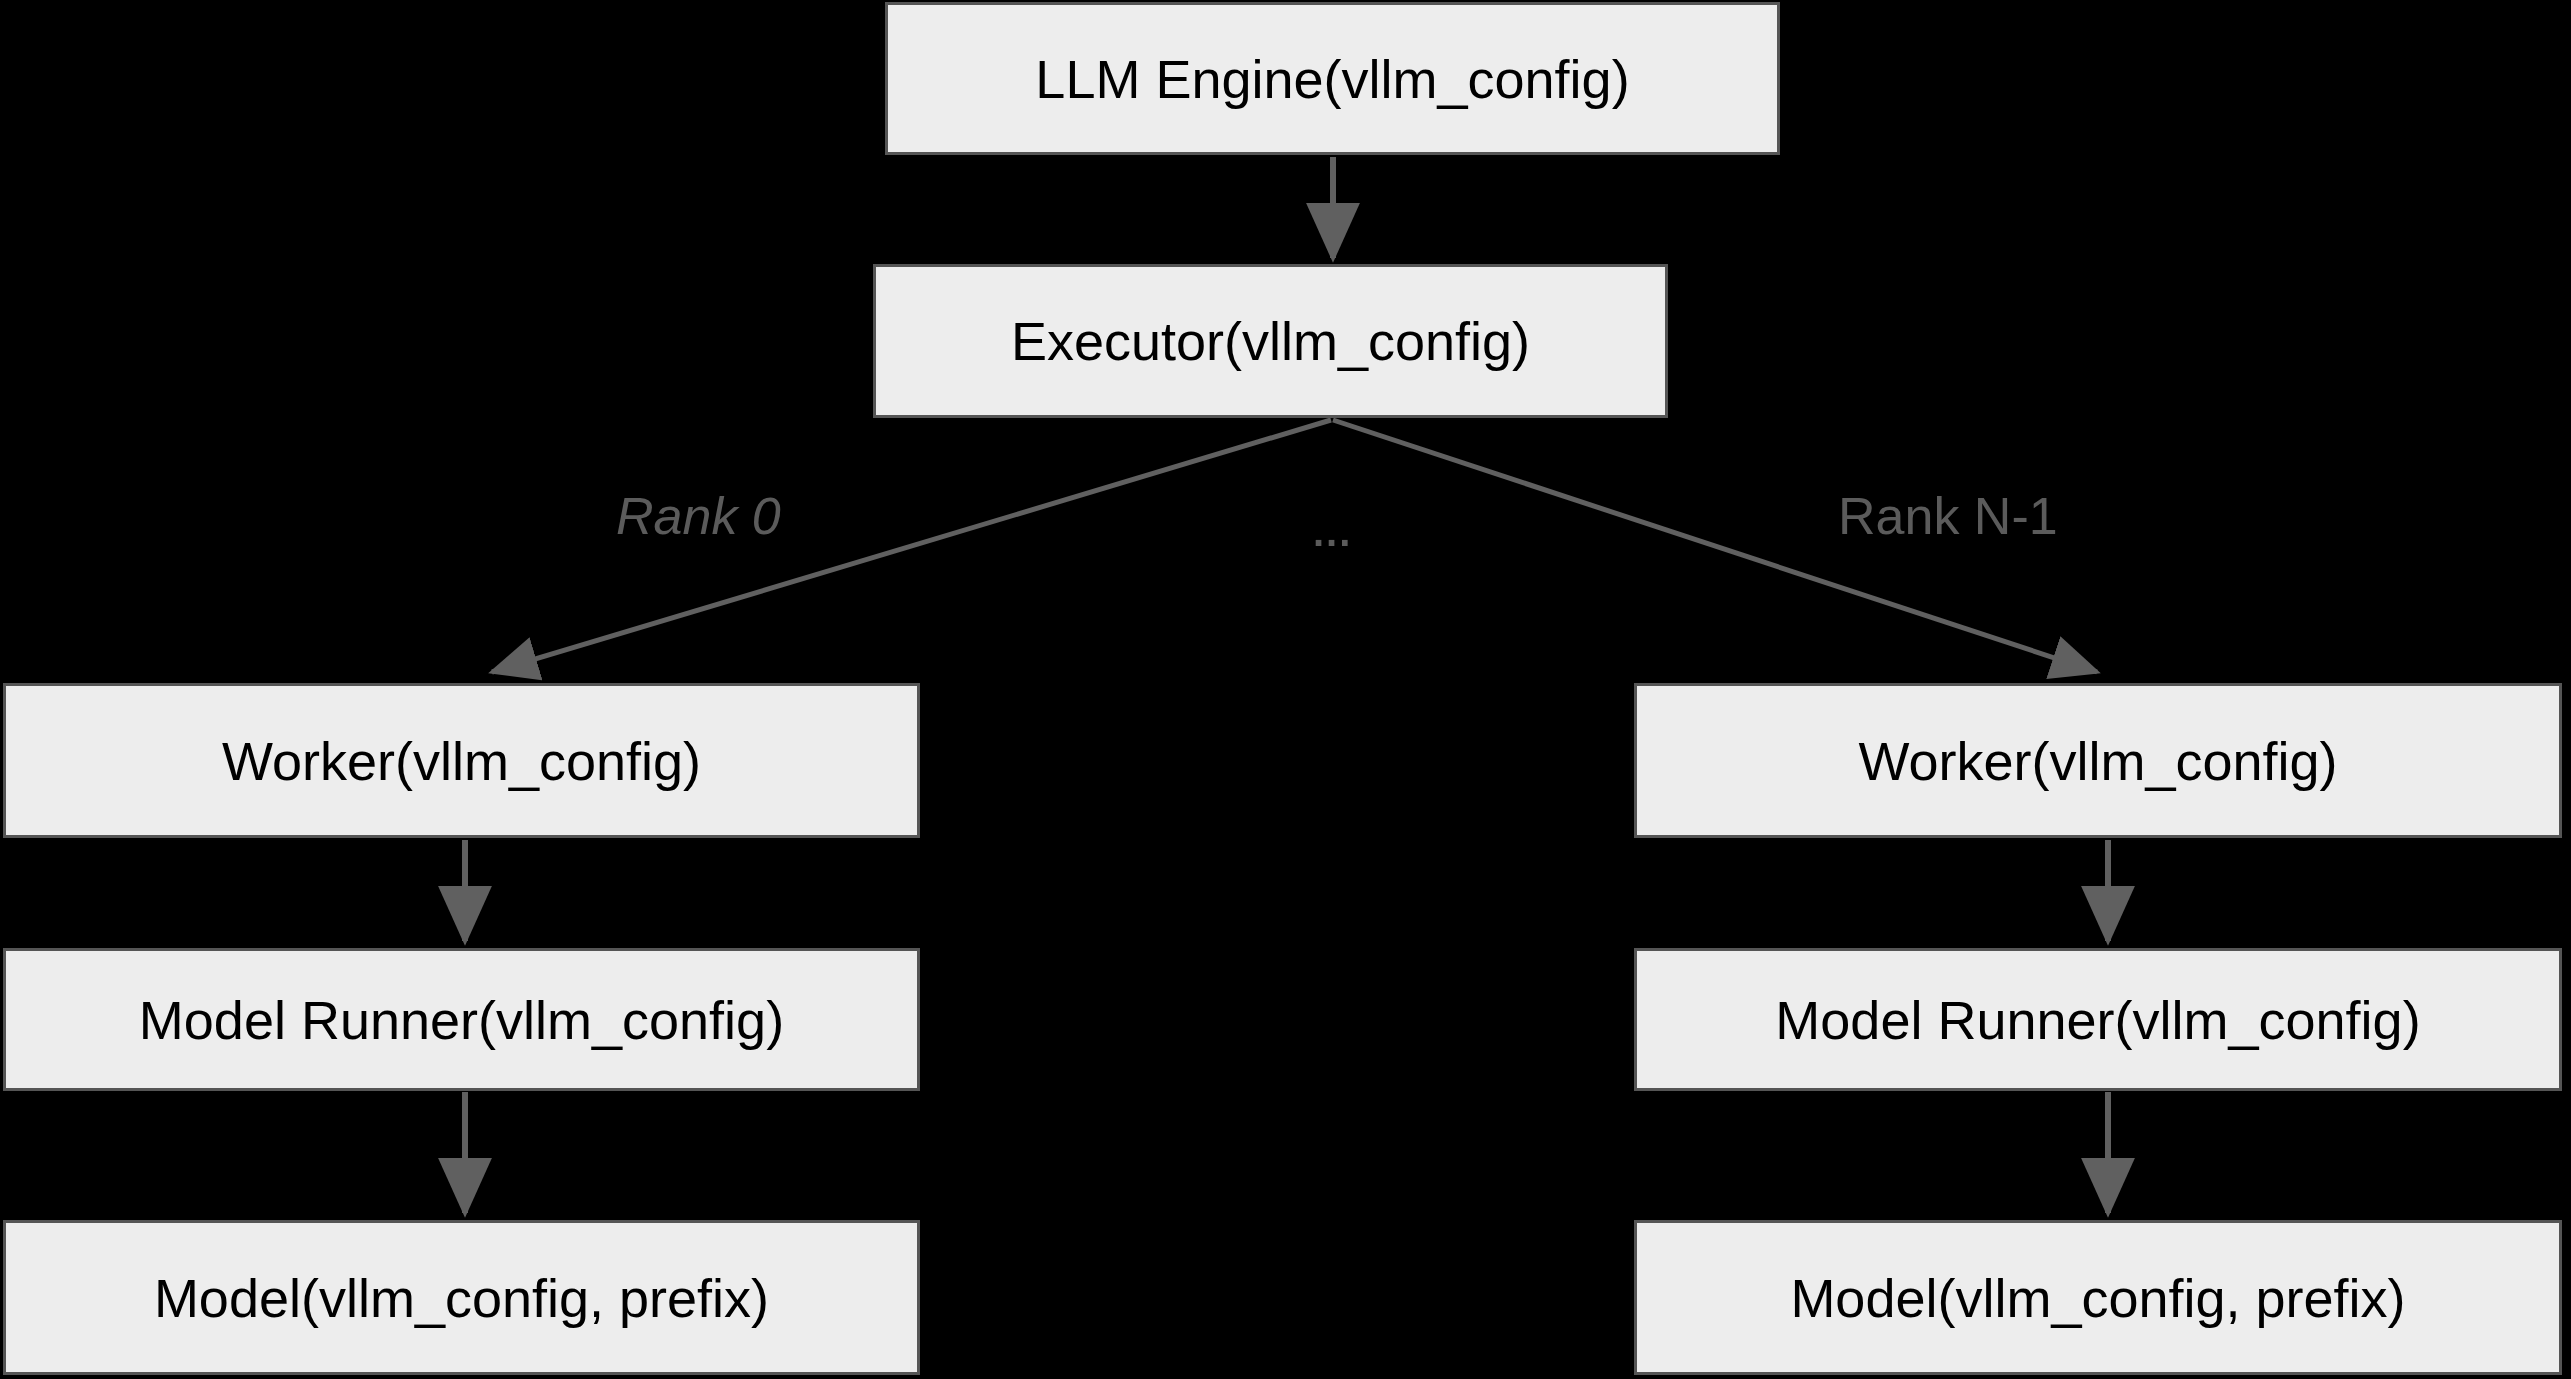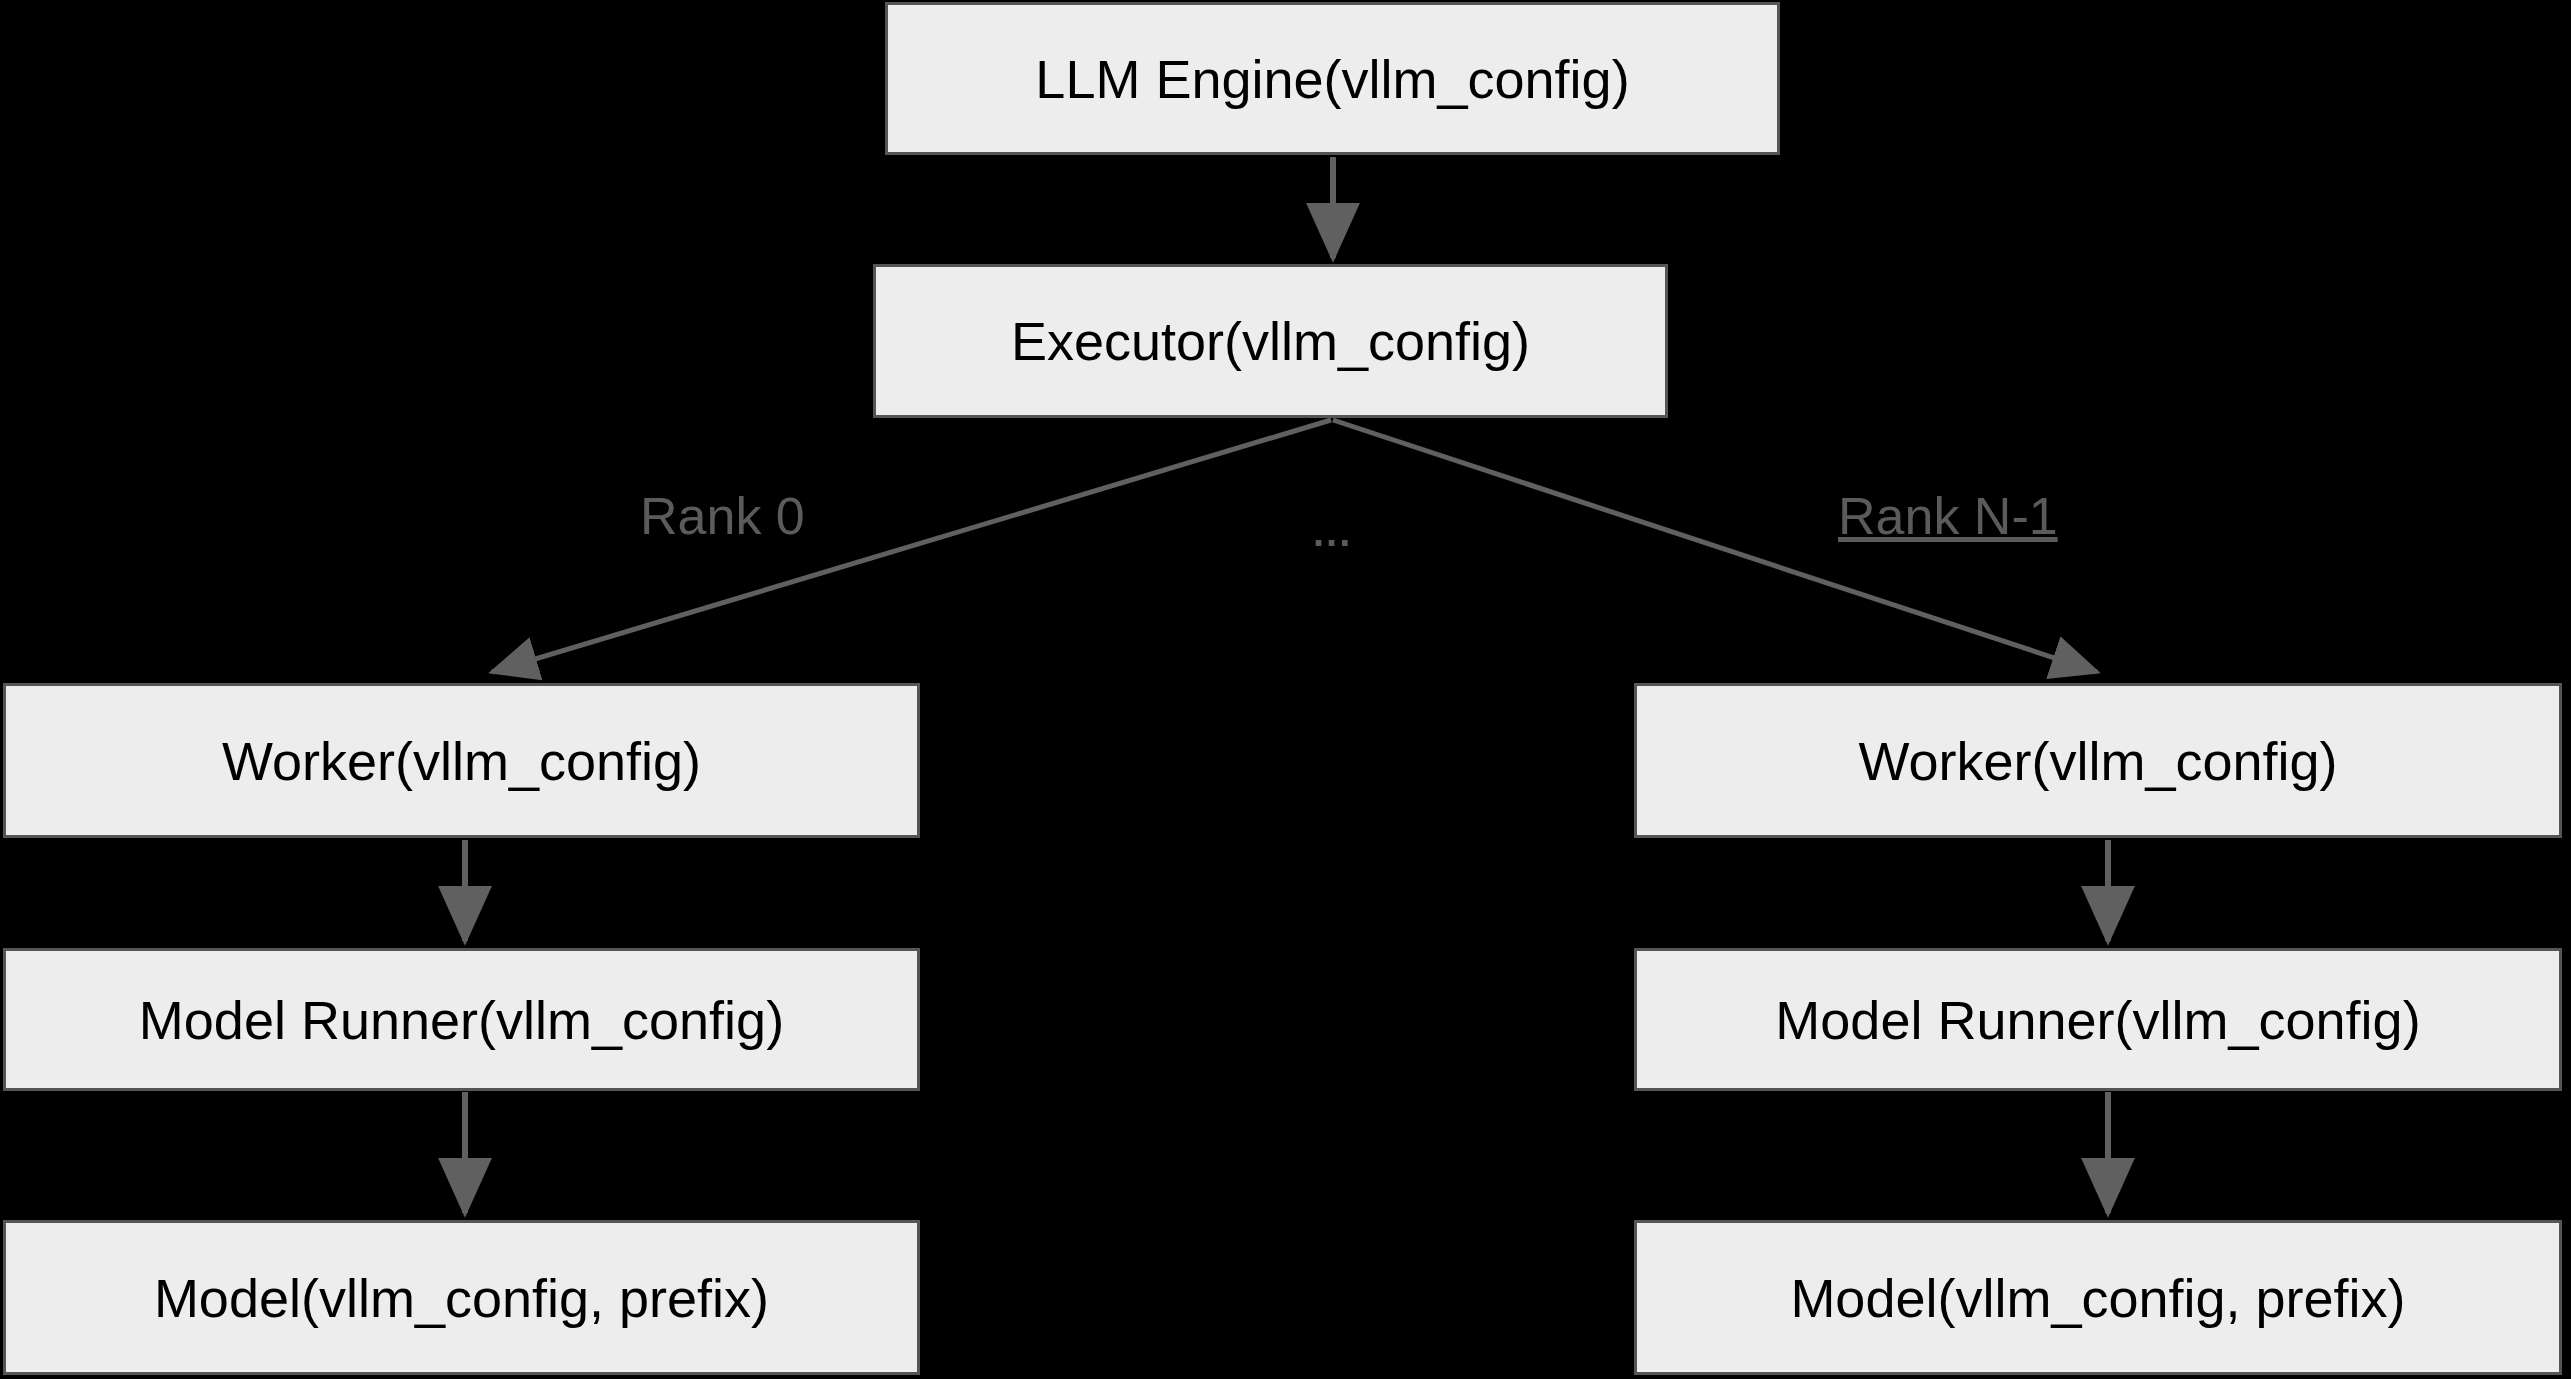--- a/index.html
+++ b/index.html
@@ -65,22 +65,22 @@
   #node-llm-engine   { left: 885px;  top: 2px;    width: 895px; height: 153px; }
   #node-executor     { left: 873px;  top: 264px;  width: 795px; height: 154px; }
   #node-worker-0     { left: 3px;    top: 683px;  width: 917px; height: 155px; }
   #node-worker-n     { left: 1634px; top: 683px;  width: 928px; height: 155px; }
   #node-runner-0     { left: 3px;    top: 948px;  width: 917px; height: 143px; }
   #node-runner-n     { left: 1634px; top: 948px;  width: 928px; height: 143px; }
   #node-model-0      { left: 3px;    top: 1220px; width: 917px; height: 155px; }
   #node-model-n      { left: 1634px; top: 1220px; width: 928px; height: 155px; }
 
   
-  #label-rank-0   { left: 640px;  top: 490px; }
-  #label-rank-n   { left: 1838px; top: 490px; text-decoration: underline; }
+  #label-rank-0   { left: 616px;  top: 490px; font-style: italic; }
+  #label-rank-n   { left: 1838px; top: 490px; }
   #label-ellipsis { left: 1313px; top: 512px; }
 </style>
 </head>
 <body>
 
 <div id="diagram-root">
 
   <svg id="edge-layer" viewBox="0 0 2571 1379" width="2571" height="1379" xmlns="http://www.w3.org/2000/svg">
     <defs>
       <marker id="arrowhead" markerWidth="10" markerHeight="9" refX="9.2" refY="4.5" orient="auto" markerUnits="strokeWidth">

